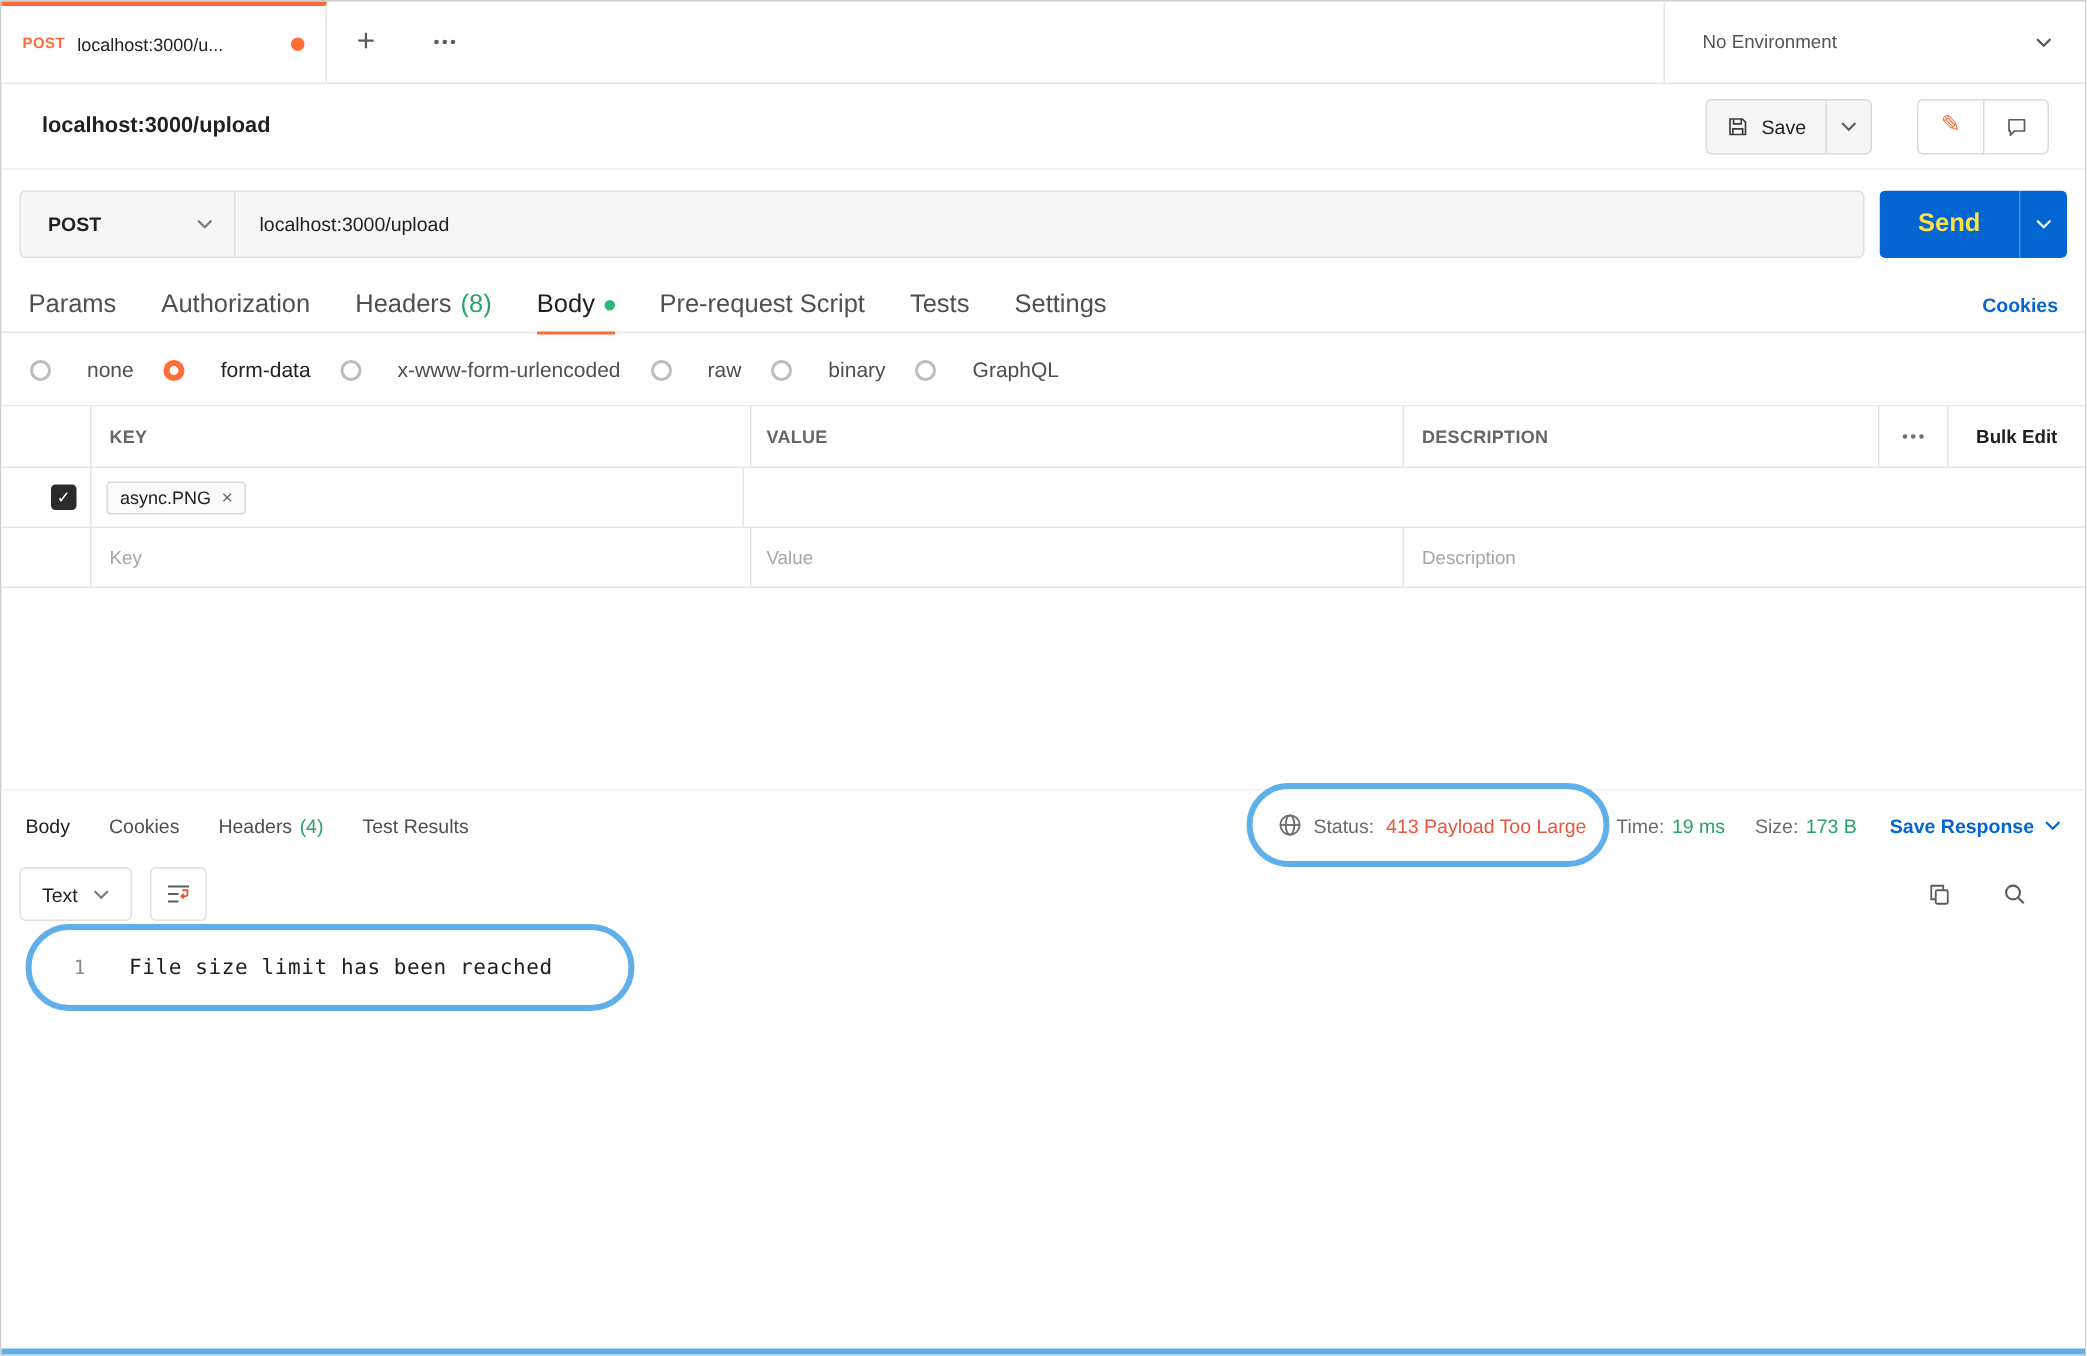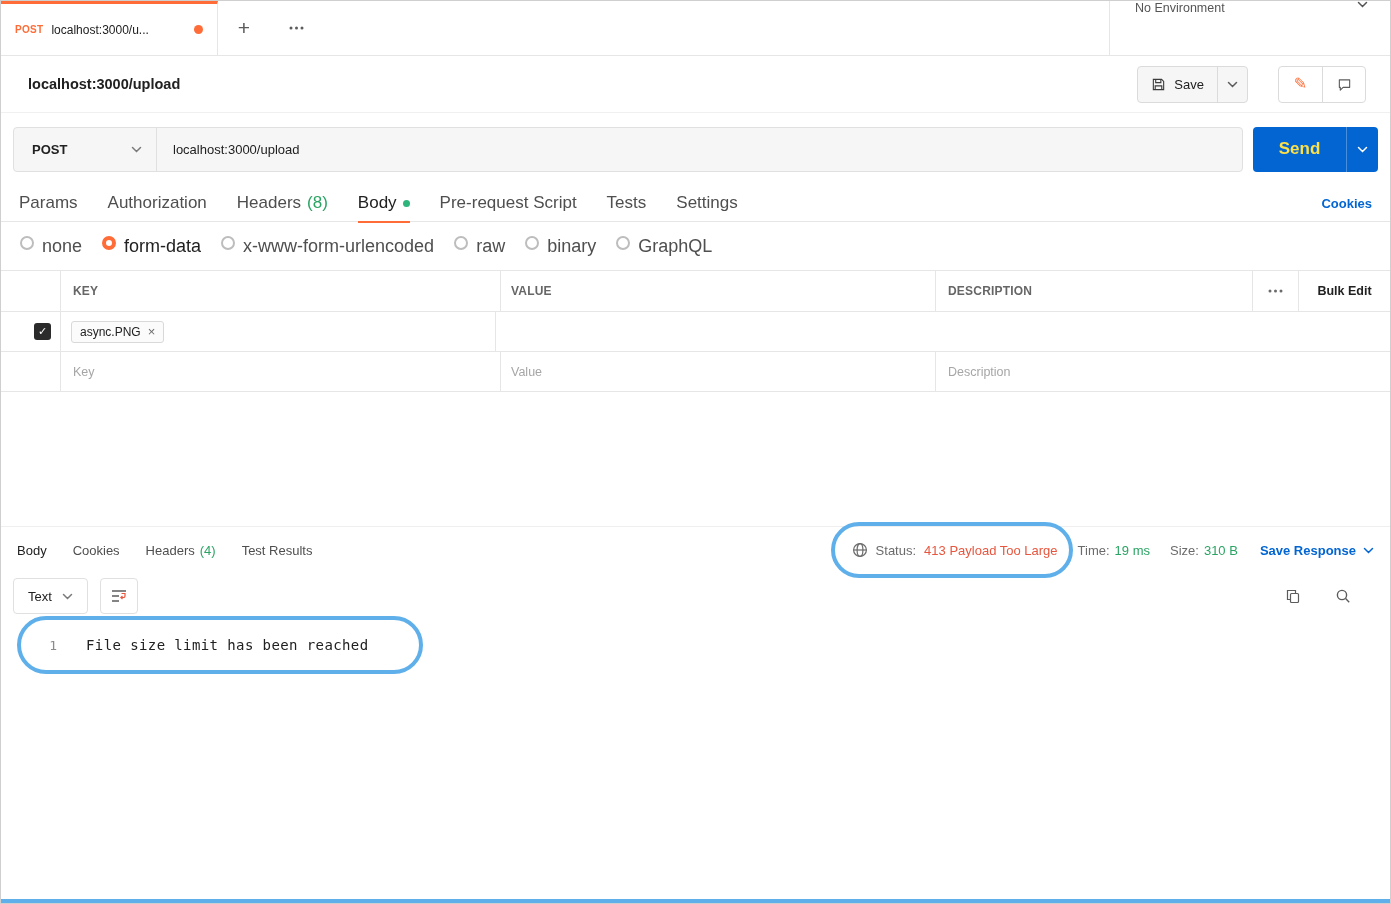--- a/index.html
+++ b/index.html
@@ -13,21 +13,21 @@
   .window{position:absolute;inset:0;border:1px solid #cfcfcf;background:#fff}
 
   
   .topbar{height:55px;border-bottom:1px solid var(--border);display:flex;align-items:stretch}
   .req-tab{width:217px;display:flex;align-items:center;gap:8px;padding:0 14px;border-right:1px solid var(--border);border-top:3px solid var(--orange);background:#fff;cursor:pointer}
   .tab-method{font-size:10px;font-weight:700;color:var(--orange);letter-spacing:.3px}
   .tab-title{font-size:12px;color:var(--text);flex:1;overflow:hidden;white-space:nowrap}
   .unsaved-dot{width:9px;height:9px;border-radius:50%;background:var(--orange);flex:0 0 auto}
   .tb-btn{width:52px;display:flex;align-items:center;justify-content:center;color:#5c5c5c}
   .plus{font-size:21px;font-weight:300}
-  .env-select{margin-left:auto;width:281px;border-left:1px solid var(--border);display:flex;justify-content:space-between;padding:0 22px 0 25px;font-size:12.5px;color:#555;cursor:pointer}
+  .env-select{margin-left:auto;width:281px;border-left:1px solid var(--border);display:flex;align-items:center;justify-content:space-between;padding:0 22px 0 25px;font-size:12.5px;color:#555;cursor:pointer}
 
   
   .title-row{height:57px;display:flex;align-items:center;padding:0 24px 0 27px;border-bottom:1px solid #f0f0f0}
   .page-title{font-size:14.5px;font-weight:700;color:var(--text)}
   .title-actions{margin-left:auto;display:flex;align-items:center;gap:30px}
   .btn-group{display:flex;align-items:stretch;height:37px;border:1px solid #dbdbdb;border-radius:4px;background:#f6f6f6;overflow:hidden}
   .btn-group.white{background:#fff}
   .save-main{display:flex;align-items:center;gap:8px;padding:0 13px;font-size:13px;color:var(--text)}
   .split-caret{width:30px;display:flex;align-items:center;justify-content:center;border-left:1px solid #dbdbdb;color:#5c5c5c}
   .sq-btn{width:43px;display:flex;align-items:center;justify-content:center}
@@ -48,21 +48,21 @@
   .req-tabs{height:37px;display:flex;align-items:center;gap:30px;padding:0 18px;border-bottom:1px solid var(--border)}
   .rtab{position:relative;height:37px;display:flex;align-items:center;gap:6px;font-size:17px;color:#4f4f4f;cursor:pointer;white-space:nowrap}
   .rtab .cnt{color:var(--green)}
   .rtab.active{color:var(--text)}
   .rtab.active::after{content:"";position:absolute;left:0;right:0;bottom:-1px;height:2px;background:var(--orange)}
   .body-dot{width:7px;height:7px;border-radius:50%;background:#2db57c}
   .cookies-link{margin-left:auto;font-size:13px;font-weight:600;color:var(--blue);cursor:pointer}
 
   
   .modes-row{height:48px;display:flex;align-items:center;gap:20px;padding:0 19px}
-  .mode{display:flex;align-items:flex-start;gap:8px;font-size:18px;color:#4f4f4f;cursor:pointer;white-space:nowrap}
+  .mode{display:flex;align-items:flex-end;gap:24px;font-size:14px;color:#4f4f4f;cursor:pointer;white-space:nowrap}
   .radio{width:14px;height:14px;border-radius:50%;border:2px solid #bdbdbd;background:#fff;flex:0 0 auto}
   .mode.selected .radio{border:4.5px solid var(--orange)}
   .mode.selected{color:var(--text)}
 
   
   .kv-table{border-top:1px solid var(--border)}
   .kv-row{display:flex;border-bottom:1px solid var(--border);height:40px;background:#fff}
   .kv-row.header{height:41px}
   .cell{display:flex;align-items:center;border-right:1px solid var(--border);padding:0 12px;font-size:12.5px;overflow:hidden}
   .c-check{flex:0 0 60px;padding:0 0 0 33px}
@@ -323,21 +323,21 @@
             </svg>
           <span class="meta-label">Status:</span>
           <span class="meta-status">413 Payload Too Large</span>
         </div>
         <div class="meta-item">
           <span class="meta-label">Time:</span>
           <span class="meta-green">19 ms</span>
         </div>
         <div class="meta-item">
           <span class="meta-label">Size:</span>
-          <span class="meta-green">310 B</span>
+          <span class="meta-green">173 B</span>
         </div>
         <div class="save-response">
           <span>Save Response</span>
           <svg class="chev" width="11" height="7" viewBox="0 0 11 7">
               <path d="M1.5 1.5l4 4 4-4" fill="none" stroke="currentColor" stroke-width="1.5" stroke-linecap="round"></path>
             </svg>
         </div>
       </div>
     </div>
 

